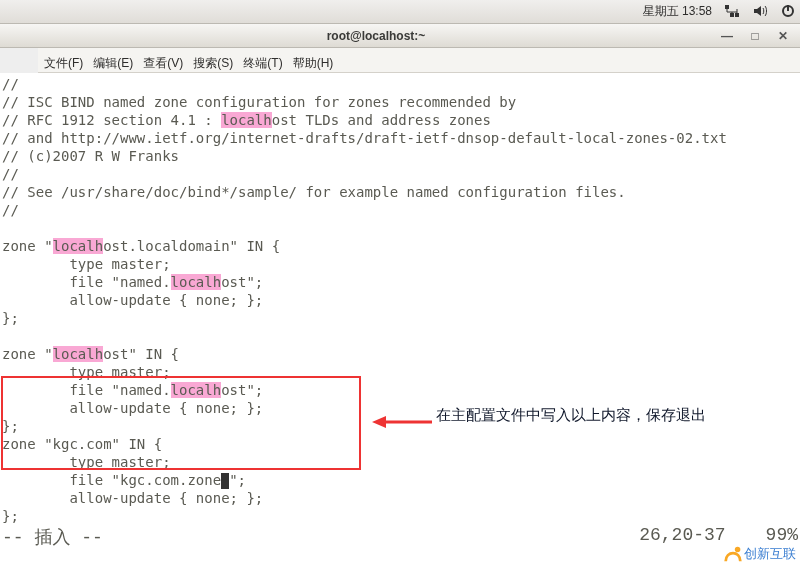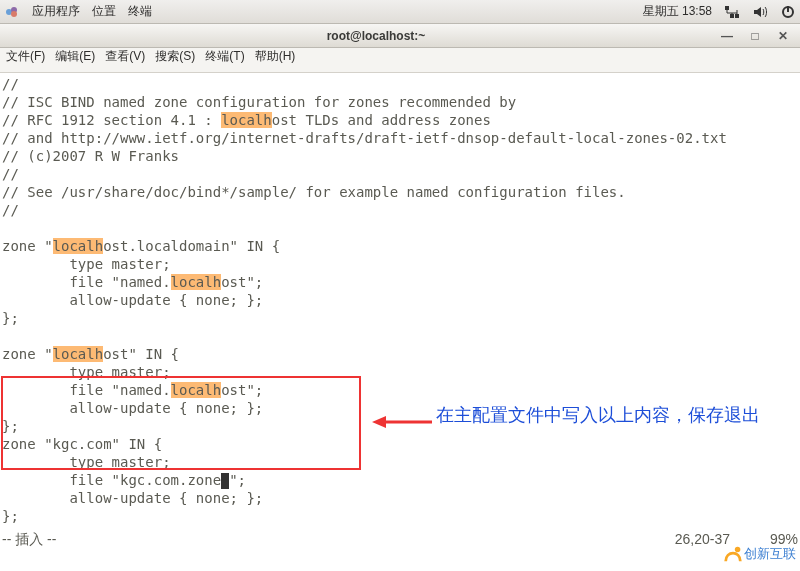--- a/index.html
+++ b/index.html
@@ -18,21 +18,21 @@
     height: 24px;
     background: linear-gradient(#f0efed, #e0ddd8);
     border-bottom: 1px solid #bcb9b2;
     display: flex;
     align-items: center;
     padding: 0 4px;
     font-size: 12px;
     color: #2e2d2c;
   }
   .top-panel .left { display: flex; align-items: center; gap: 12px; }
-  .top-panel .right { margin-left: auto; display: flex; align-items: center; gap: 12px; }
+  .top-panel .right { margin-left: auto; display: flex; gap: 12px; }
   .foot-icon { width:16px; height:16px; display:inline-block; }
   .tray-icon { width:16px; height:16px; display:inline-block; color:#333; }
 
   
   .titlebar {
     height: 24px;
     background: linear-gradient(#f7f6f4, #dedbd4);
     border-bottom: 1px solid #bcb9b2;
     display: flex;
     align-items: center;
@@ -44,40 +44,41 @@
   .titlebar .title { flex:1; text-align:center; }
   .win-controls { display:flex; gap: 14px; padding-right:10px; color:#555; font-family: sans-serif; }
   .win-btn { width:14px; text-align:center; cursor:default; }
 
   
   .menubar {
     height: 25px;
     background: #f5f4f1;
     border-bottom: 1px solid #d4d1ca;
     display: flex;
-    align-items: flex-start;
+    align-items: flex-end;
     padding: 0 6px;
     font-size: 12px;
     color: #2e2d2c;
     gap: 10px;
+    margin-left: 38px;
   }
 
   
   .terminal {
     background: #ffffff;
     font-family: "Consolas", "DejaVu Sans Mono", monospace;
     font-size: 14px;
     line-height: 18px;
     color: #5a5a52;
     padding: 2px 2px 0 2px;
     height: 498px;
     white-space: pre;
     position: relative;
   }
-  .hl { background: #fdba74; color:#5a5a52; }
+  .hl { background: #f9a8d4; color:#5a5a52; }
   .cursor-block { background:#333; color:#fff; display:inline-block; width:8px; height:16px; vertical-align:middle; }
 
   
   .redbox {
     position: absolute;
     border: 2px solid #e33;
     left: 1px;
     top: 376px;
     width: 360px;
     height: 94px;
@@ -89,22 +90,22 @@
     left:372px;
     top:410px;
     color:#e33;
     font-size:24px;
     font-weight:bold;
   }
   .annotation {
     position:absolute;
     left:436px;
     top:404px;
-    color:#1d4ed8;
-    font-size:18px;
+    color:#0f172a;
+    font-size:15px;
     width:350px;
     line-height:22px;
     font-family: sans-serif;
   }
   .watermark {
     position:absolute;
     right:4px;
     bottom:6px;
     display:flex;
     align-items:center;
@@ -114,42 +115,30 @@
   }
   .wm-icon {
     width:22px;height:22px;
   }
   .statusline {
     position:absolute;
     left:2px;
     bottom:22px;
     right:2px;
     display:flex;
-    font-family: Liberation Sans, sans-serif;
-    font-size:14px;
+    font-family: Liberation Mono, monospace;
+    font-size:18px;
     color:#5a5a52;
   }
   .statusline .mid { flex:1; }
 </style>
 </head>
 <body>
 
 <div class="top-panel">
-  <div class="left">
-    <span class="foot-icon">
-      <svg viewBox="0 0 16 16">
-          <circle cx="5" cy="8" r="3" fill="#6aa0d8"></circle>
-          <circle cx="10" cy="6" r="3" fill="#8d6aa8"></circle>
-          <circle cx="10" cy="10" r="3" fill="#d87b6a"></circle>
-        </svg>
-    </span>
-    <span>应用程序</span>
-    <span>位置</span>
-    <span>终端</span>
-  </div>
   <div class="right">
     <span>星期五 13:58</span>
     <span class="tray-icon">
       <svg viewBox="0 0 16 16" fill="#333">
           <rect x="1" y="2" width="4" height="4"></rect>
           <rect x="6" y="10" width="4" height="4"></rect>
           <rect x="11" y="10" width="4" height="4"></rect>
           <path d="M3 6v3h10V6" stroke="#333" stroke-width="1" fill="none"></path>
           <path d="M8 9v2M13 9v2" stroke="#333"></path>
         </svg>

